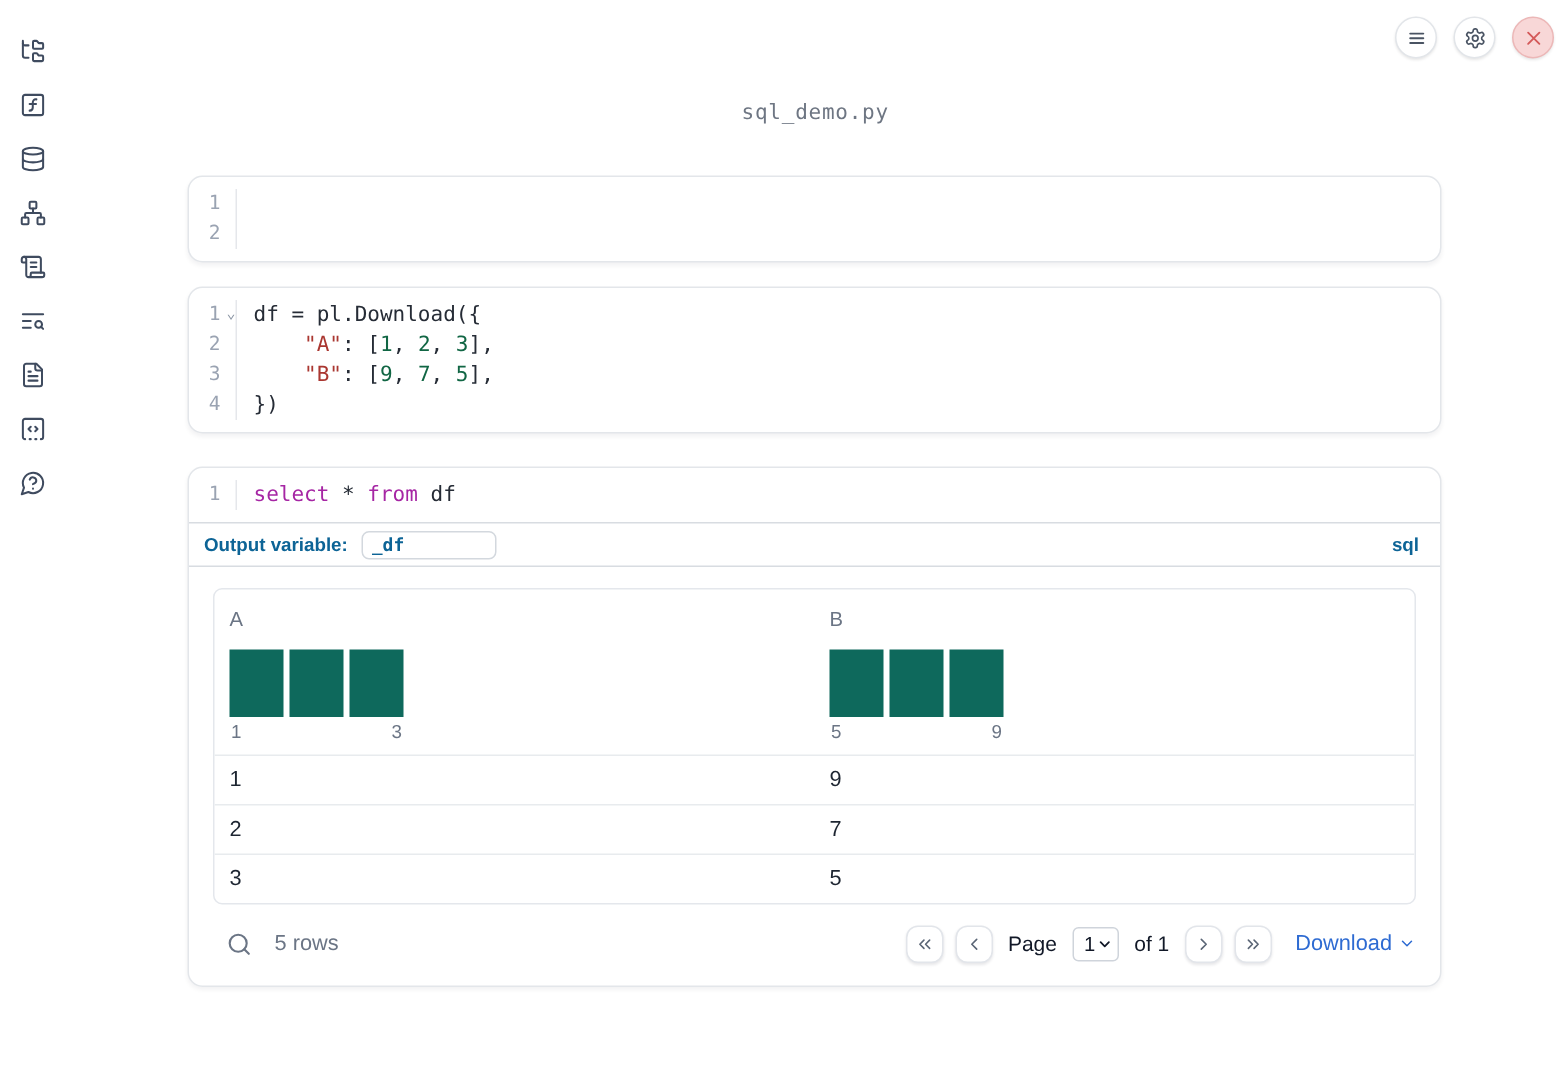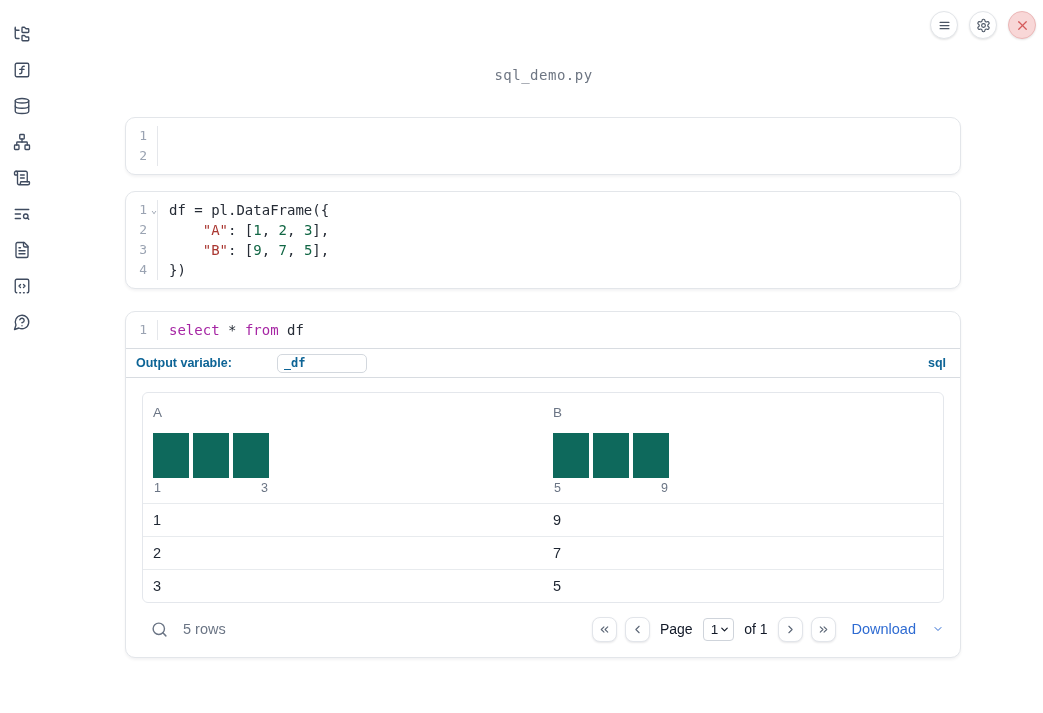--- a/index.html
+++ b/index.html
@@ -47,21 +47,21 @@
   .code { padding-left:11px; white-space:pre; color:#262c36; }
   .tk-kw  { color:#a626a4; }
   .tk-str { color:#aa3731; }
   .tk-num { color:#116644; }
   .tk-t   { color:#262c36; }
 
   
   .outvar { height:29px; border-top:1px solid #d8dce1; display:flex;
             align-items:center; justify-content:space-between;
             padding:0 14px 0 10px; }
-  .ov-left { display:flex; align-items:center;gap:36px; }
+  .ov-left { display:flex; align-items:center; }
   .ovlabel { color:#0d6496; font-weight:bold; font-size:12.5px; }
   .ovinput { width:90px; height:19px; border:1px solid #d3d8de; border-radius:5px;
              color:#0d6496; font-weight:bold; font-size:12px; padding:0 6px;
              margin-left:9px; font-family:"DejaVu Sans Mono", monospace; }
   .lang { color:#0d6496; font-weight:bold; font-size:12.5px; }
 
   
   .output { border-top:1px solid #d8dce1; padding:14px 16px 11px; }
   .datatable { border:1px solid #e4e7ec; border-radius:6px; overflow:hidden; }
   .thead { display:flex; }
@@ -88,21 +88,21 @@
            display:flex; align-items:center; justify-content:center;
            color:#5b6676; cursor:pointer; }
   .pgbtn svg { width:13px; height:13px; }
   .pgtext { font-size:14px; color:#111827; margin:0 2px; }
   .pagesel { display:flex; align-items:center; border:1px solid #cfd4db;
              border-radius:4px; height:23px; padding:0 3px 0 7px;
              font-size:13.5px; color:#111827; gap:1px; cursor:pointer;
              background:#fff; }
   .pagesel svg { width:11px; height:11px; color:#111827; }
   .dl { color:#2e6bd2; font-size:14.5px; display:flex; align-items:center;
-        gap:16px; margin-left:8px; cursor:pointer; }
+        gap:4px; margin-left:8px; cursor:pointer; }
   .dl svg { width:12px; height:12px; }
 </style>
 </head>
 <body>
 
 <aside class="sidebar">
   <button class="sb">
     <svg viewBox="0 0 24 24" fill="none" stroke="currentColor" stroke-width="1.8" stroke-linecap="round" stroke-linejoin="round">
         <path d="M20 10a1 1 0 0 0 1-1V6a1 1 0 0 0-1-1h-2.5a1 1 0 0 1-.8-.4l-.9-1.2A1 1 0 0 0 15 3h-2a1 1 0 0 0-1 1v5a1 1 0 0 0 1 1Z"></path>
         <path d="M20 21a1 1 0 0 0 1-1v-3a1 1 0 0 0-1-1h-2.5a1 1 0 0 1-.8-.4l-.9-1.2a1 1 0 0 0-.8-.4h-2a1 1 0 0 0-1 1v5a1 1 0 0 0 1 1Z"></path>
@@ -209,21 +209,21 @@
       <div class="cl">
         <span class="gut">2</span>
       </div>
     </div>
 </section>
 
 <section class="cell" id="cell2">
   <div class="code-lines">
       <div class="cl">
         <span class="gut">1<span class="fold">⌄</span></span>
-        <span class="code"><span class="tk-t">df = pl.DataFrame({</span></span>
+        <span class="code"><span class="tk-t">df = pl.Download({</span></span>
       </div>
       <div class="cl">
         <span class="gut">2</span>
         <span class="code"><span class="tk-t">    </span><span class="tk-str">"A"</span><span class="tk-t">: [</span><span class="tk-num">1</span><span class="tk-t">, </span><span class="tk-num">2</span><span class="tk-t">, </span><span class="tk-num">3</span><span class="tk-t">],</span></span>
       </div>
       <div class="cl">
         <span class="gut">3</span>
         <span class="code"><span class="tk-t">    </span><span class="tk-str">"B"</span><span class="tk-t">: [</span><span class="tk-num">9</span><span class="tk-t">, </span><span class="tk-num">7</span><span class="tk-t">, </span><span class="tk-num">5</span><span class="tk-t">],</span></span>
       </div>
       <div class="cl">

